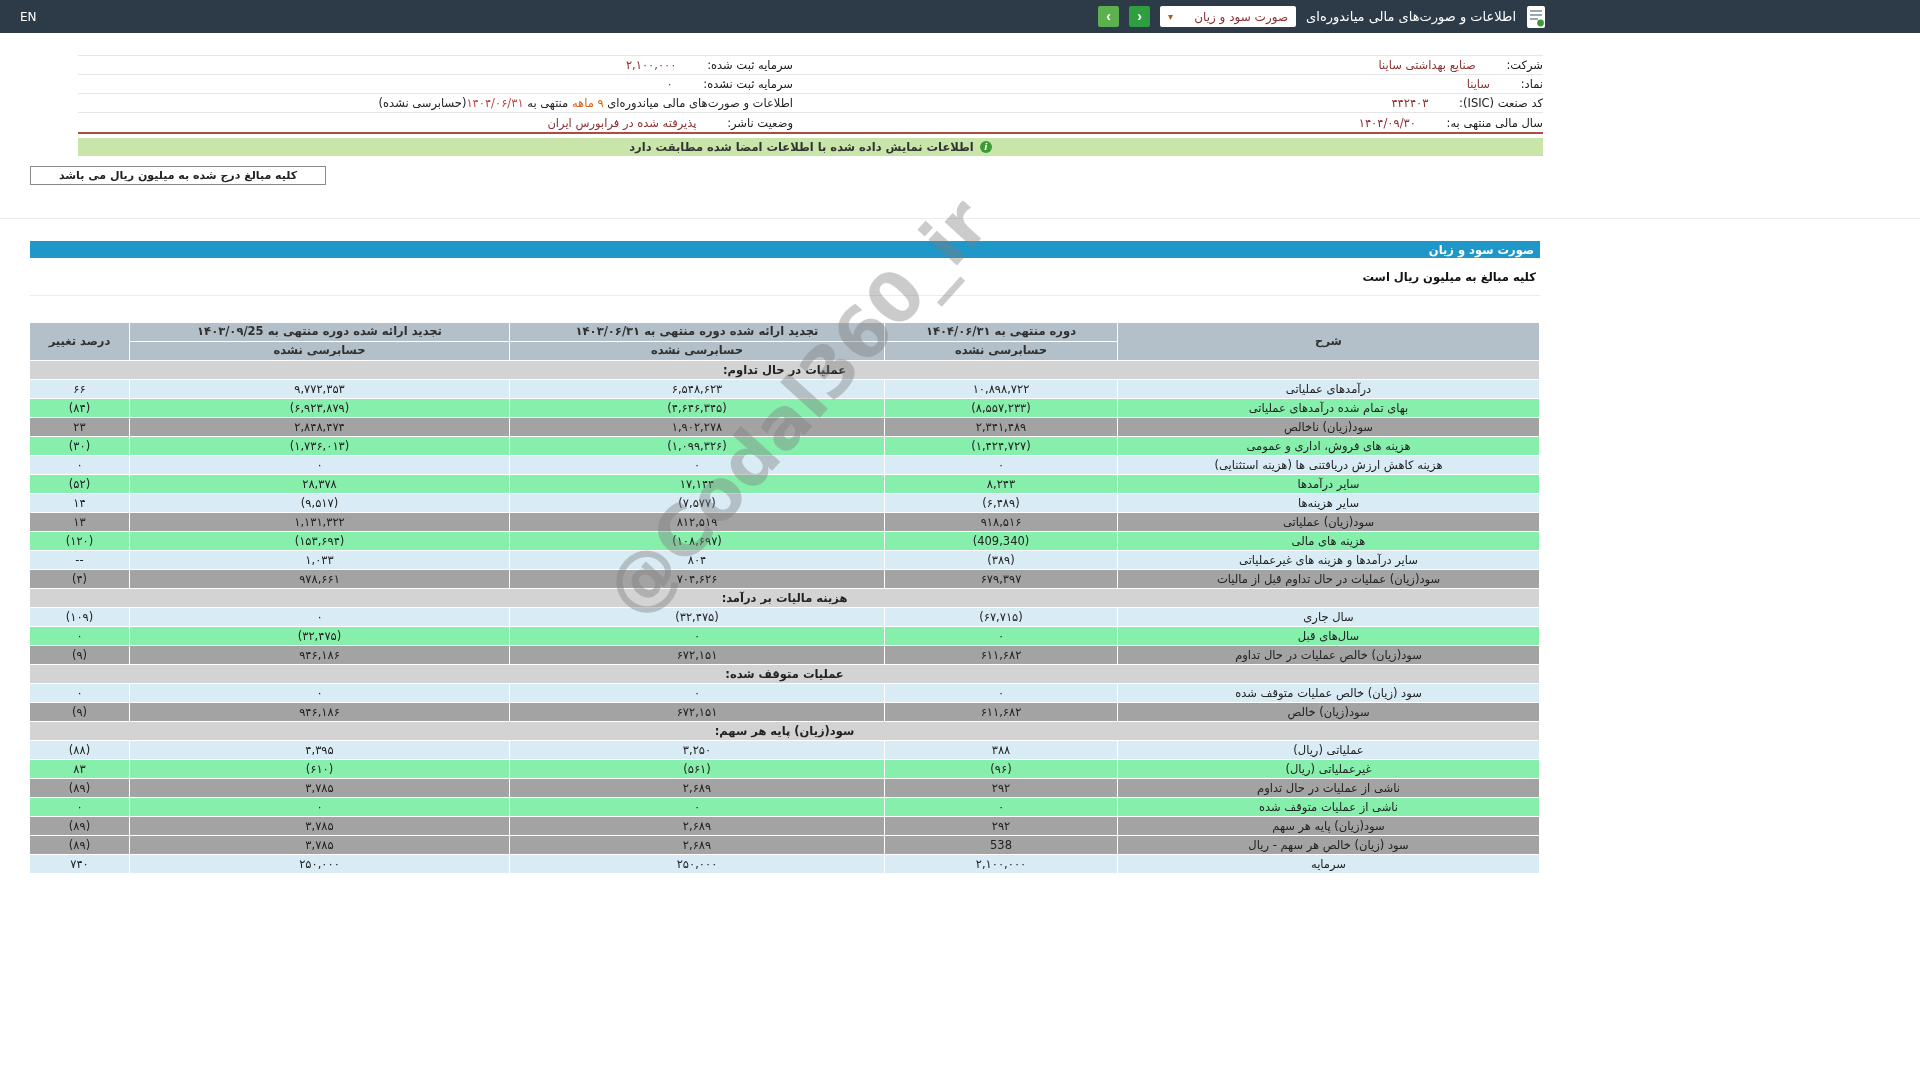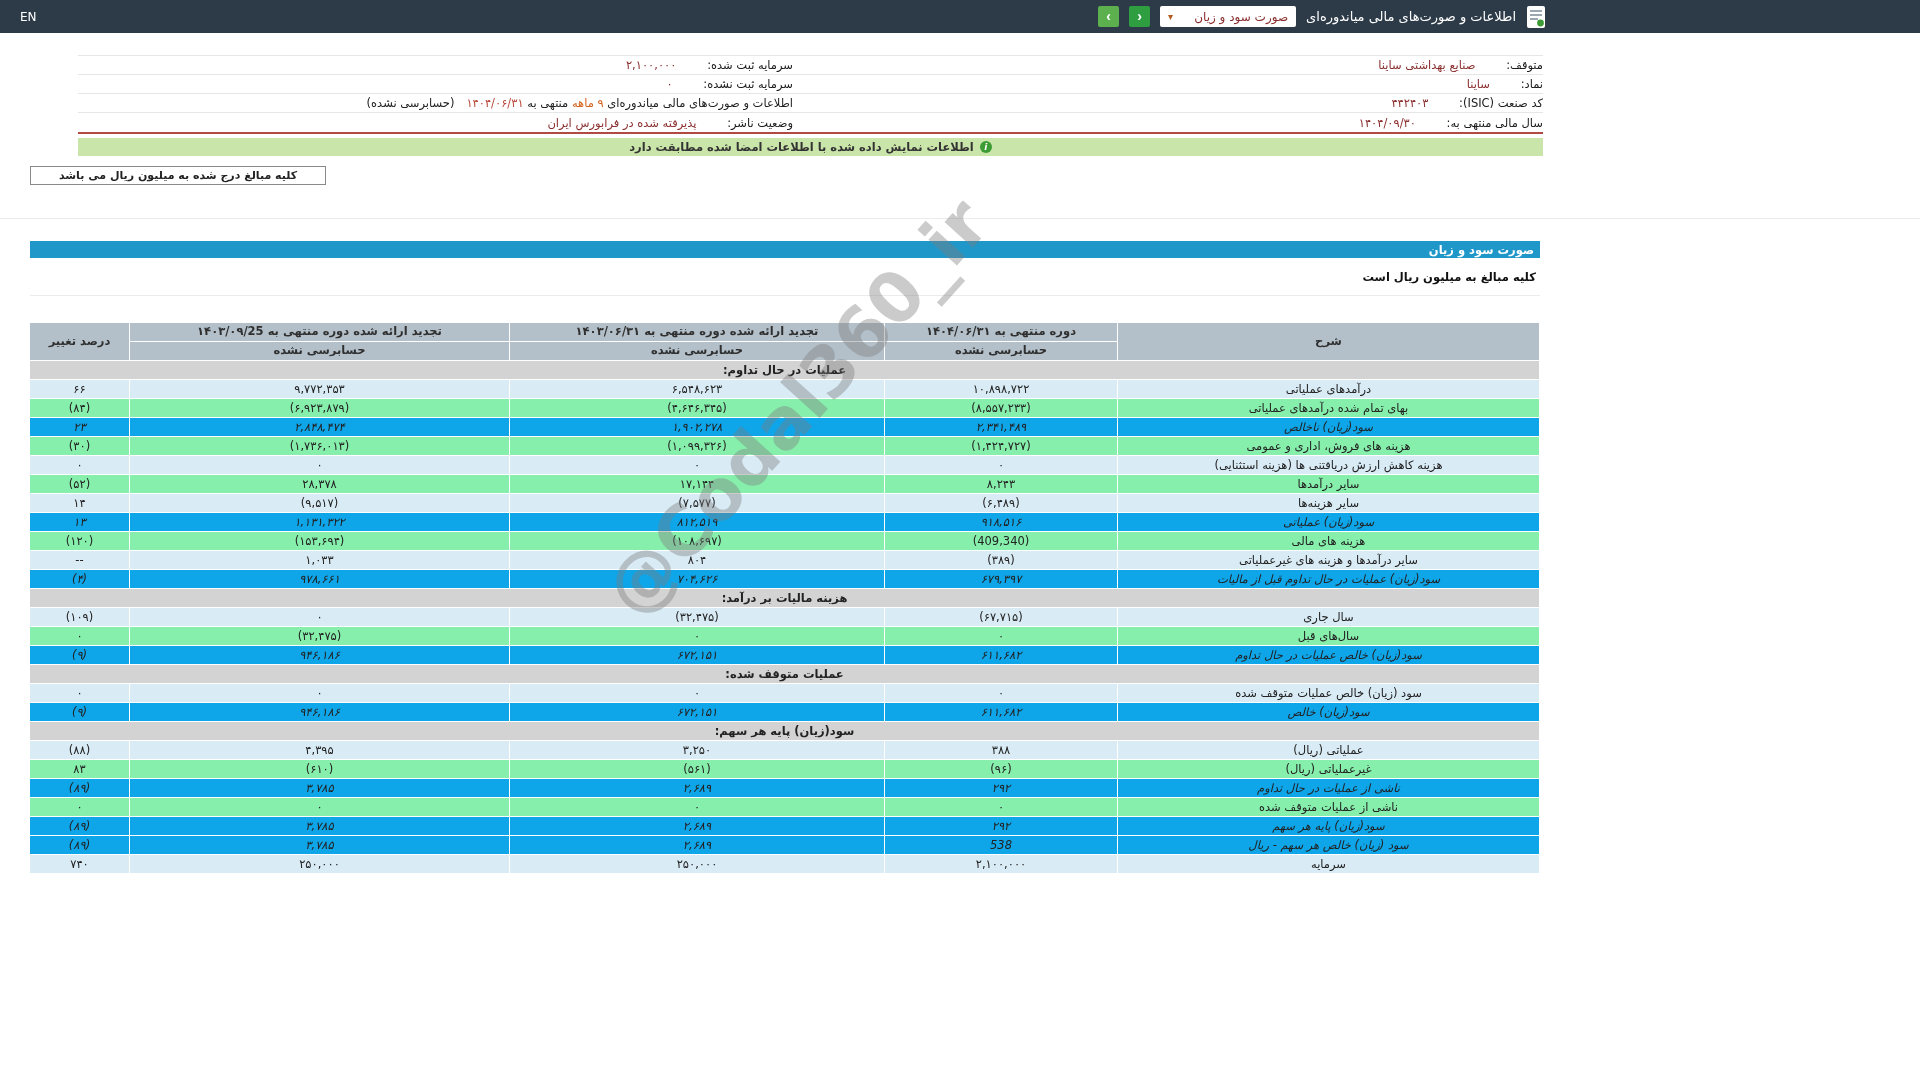--- a/index.html
+++ b/index.html
@@ -41,21 +41,21 @@
   .info-row {
     display:flex; height:19px; align-items:center;
     border-bottom:1px solid #e6e6e6; font-size:11.5px;
   }
   .info-row:last-child { border-bottom:none; }
   .half-right { width:750px; padding-left:10px; }
   .half-left  { width:715px; }
   .lbl { font-weight:normal; color:#1a1a1a;margin-left:27px; }
   .val { color:#8b2f2f; }
   .hl-period { color:#d4621c; }
-  .hl-date { color:#b94a3d;margin-left:12px; }
+  .hl-date { color:#b94a3d; }
 
   
   .signed-banner {
     width:1465px; margin:4px 377px 0 78px; height:18px; background:#c9e5a9;
     display:flex; align-items:center; justify-content:center; gap:6px;
     font-size:11.5px; font-weight:bold; color:#333;
   }
   .info-circle-icon {
     width:12px; height:12px; border-radius:50%; background:#3d9b35; color:#fff;
     font-size:9px; font-weight:bold; display:flex; align-items:center;
@@ -86,21 +86,21 @@
   table.stmt th {
     background:#b3c0c9; color:#303030; font-weight:bold; border:1px solid #fff;
     height:19px; text-align:center; padding:0 3px; line-height:1.2;
   }
   table.stmt td {
     height:19px; border:1px solid #fff; text-align:center; padding:0 4px; color:#222;
   }
   td.desc { text-align:right; padding-right:6px; }
   td.section-label { background:#d3d3d3; text-align:right; padding-right:6px; font-weight:bold; }
   tr.row-blue td { background:#d9ebf5; }
-  tr.row-yellow td { background:#0ea5e9;font-style:italic; }
+  tr.row-yellow td { background:#a3a3a3; }
   tr.row-white td { background:#86efac; }
   td.neg { color:#d40000; }
 
   
   .watermark {
     position:absolute; left:540px; top:385px; width:480px; text-align:center;
     transform:rotate(-48deg); transform-origin:center; direction:ltr;
     font-size:70px; font-weight:bold; color:rgba(125,125,125,0.40);
     pointer-events:none; z-index:10; white-space:nowrap;
   }
@@ -126,21 +126,21 @@
     </div>
     <button class="nav-btn next">›</button>
     <button class="nav-btn prev">‹</button>
   </div>
   <span class="lang">EN</span>
 </header>
 
 <section class="info-section">
   <div class="info-row">
     <div class="half-right">
-      <span class="lbl">متوقف:</span>
+      <span class="lbl">شرکت:</span>
       <span class="val">صنایع بهداشتی ساینا</span>
     </div>
     <div class="half-left">
       <span class="lbl">سرمایه ثبت شده:</span>
       <span class="val">۲,۱۰۰,۰۰۰</span>
     </div>
   </div>
   <div class="info-row">
     <div class="half-right">
       <span class="lbl">نماد:</span>

